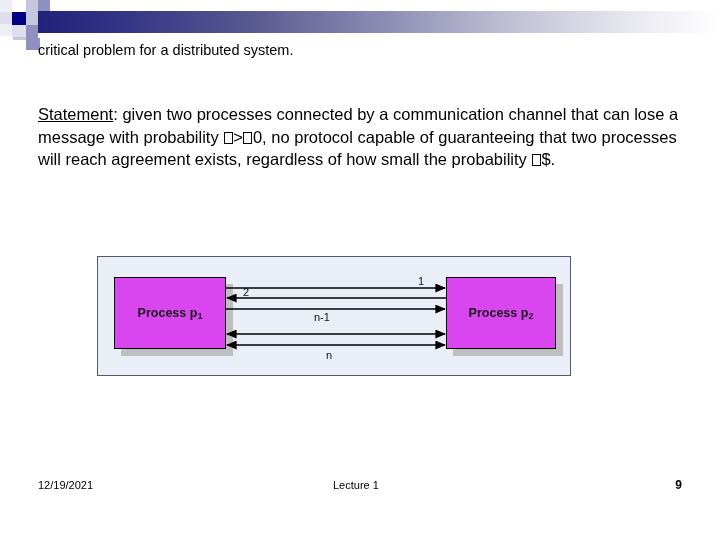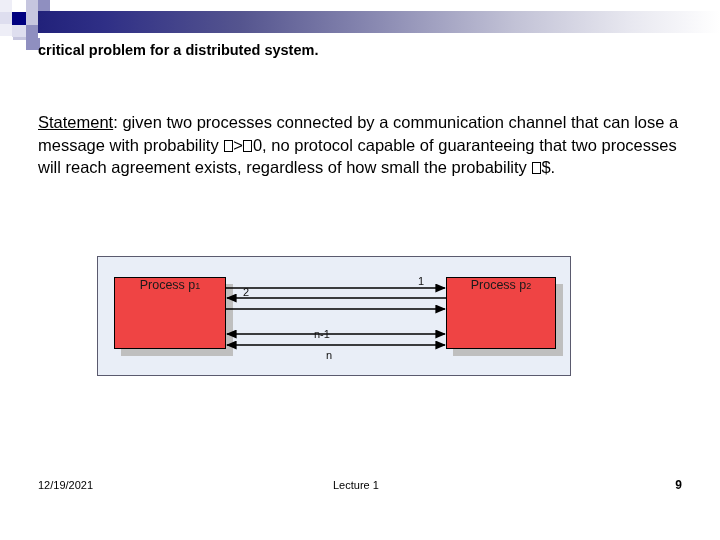--- a/index.html
+++ b/index.html
@@ -56,34 +56,34 @@
     width: 652px;
   }
   .title-main {
     font-size: 25px;
     color: #000000;
     line-height: 1.12;
     letter-spacing: -0.1px;
   }
   .title-sub {
     font-size: 14.5px;
-    font-weight: bold;
+    font-weight: normal;
     color: #000000;
     line-height: 1.2;
     margin-top: 4px;
   }
   .title-tail {
     font-size: 13.5px;
   }
 
   
   .body-block {
     position: absolute;
     left: 38px;
-    top: 111px;
+    top: 103px;
     width: 645px;
     font-size: 16.5px;
     line-height: 22.5px;
     color: #000000;
   }
   .body-block u { text-decoration: underline; }
   .tofu {
     display: inline-block;
     width: 9px;
     height: 12px;
@@ -99,28 +99,28 @@
     left: 97px;
     top: 256px;
     width: 474px;
     height: 120px;
     background: #e9eef7;
     border: 1px solid #5a5a6e;
     box-sizing: border-box;
   }
   .pbox {
     position: absolute;
-    background: #ef4444;
+    background: #d946ef;
     border: 1.6px solid #000000;
     box-sizing: border-box;
     display: flex;
-    align-items: flex-start;
+    align-items: center;
     justify-content: center;
     font-size: 12.5px;
-    font-weight: normal;
+    font-weight: bold;
     color: #1a1a1a;
     z-index: 3;
   }
   .pshadow {
     position: absolute;
     background: #bfbfbf;
     z-index: 1;
   }
   .pbox-left  { left: 16px;  top: 20px; width: 112px; height: 72px; }
   .pshadow-left { left: 23px; top: 27px; width: 112px; height: 72px; }
@@ -224,21 +224,21 @@
 
     <line x1="128" y1="52" x2="347" y2="52" stroke="#000" stroke-width="1.5" marker-end="url(#ar)"></line>
 
     <line x1="129" y1="77" x2="347" y2="77" stroke="#000" stroke-width="1.5" marker-start="url(#al)" marker-end="url(#ar)"></line>
 
     <line x1="129" y1="88" x2="347" y2="88" stroke="#000" stroke-width="1.5" marker-start="url(#al)" marker-end="url(#ar)"></line>
   </svg>
 
   <div class="alabel" style="left:320px; top:18px;">1</div>
   <div class="alabel" style="left:145px; top:29px;">2</div>
-  <div class="alabel" style="left:216px; top:71px;">n-1</div>
+  <div class="alabel" style="left:216px; top:54px;">n-1</div>
   <div class="alabel" style="left:228px; top:92px;">n</div>
 </div>
 
 <div class="footer">
   <div class="foot-date">12/19/2021</div>
   <div class="foot-center">Lecture 1</div>
   <div class="foot-num">9</div>
 </div>
 
 </body></html>

